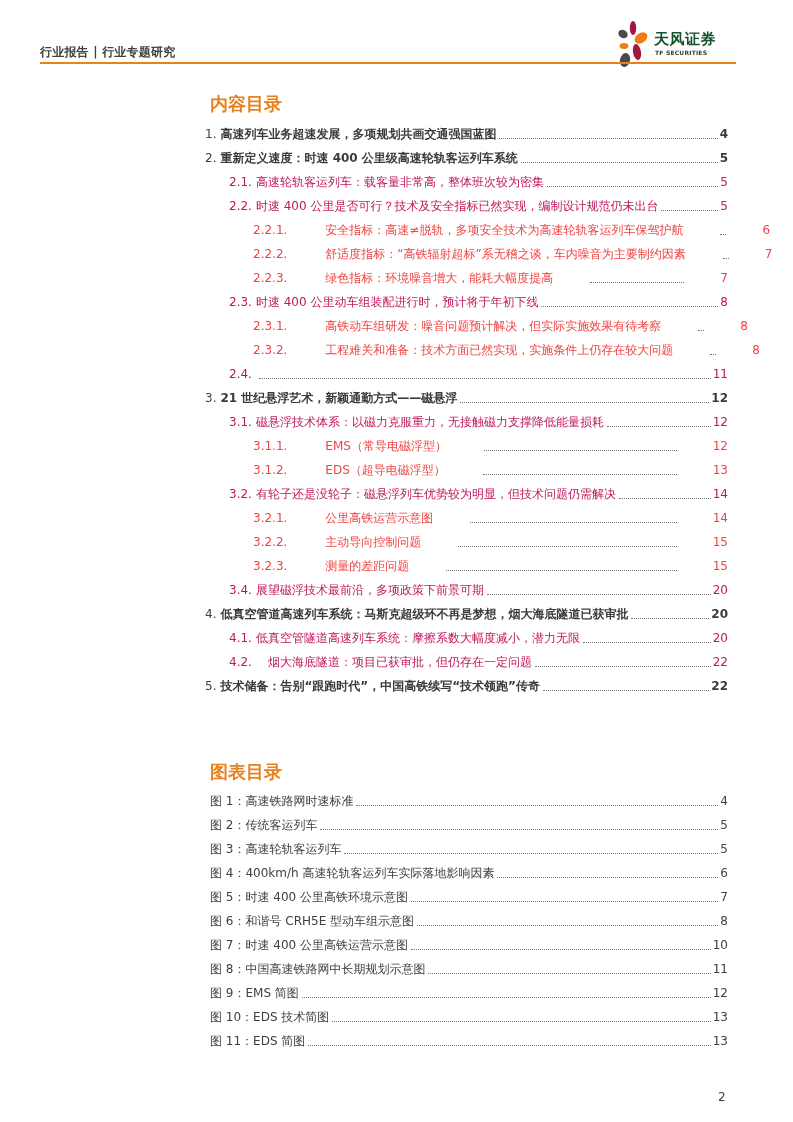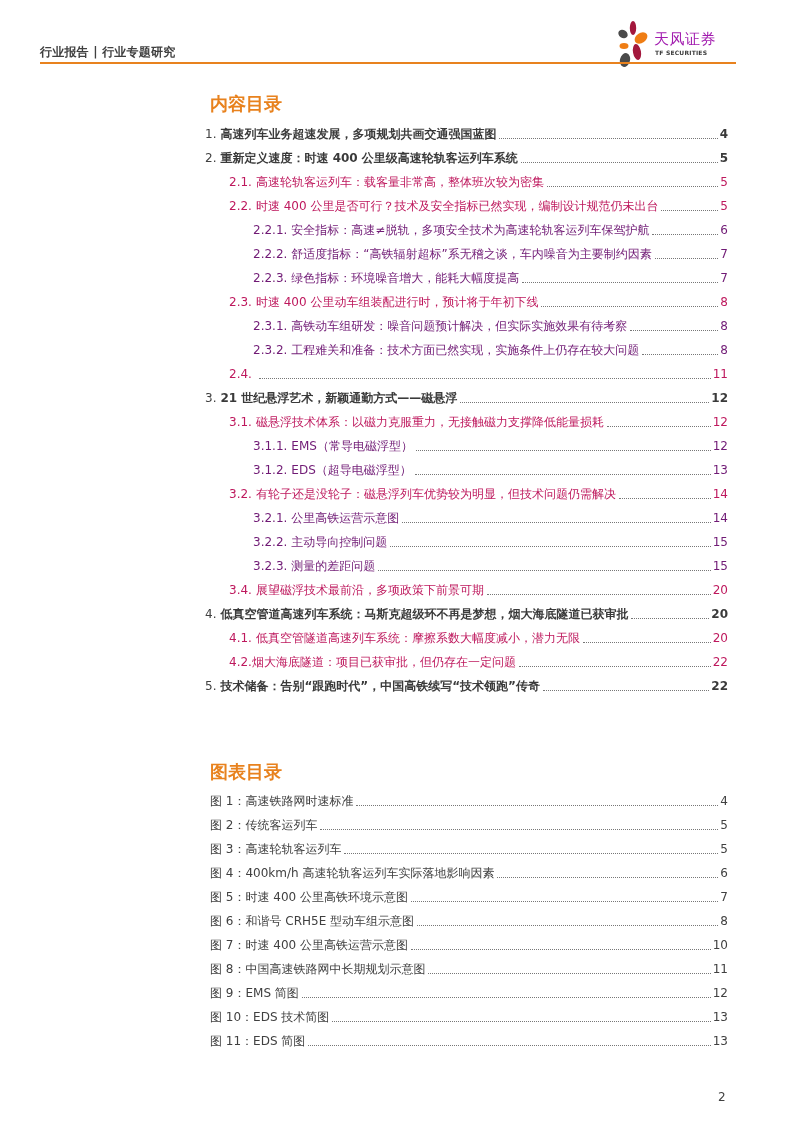--- a/index.html
+++ b/index.html
@@ -4,35 +4,35 @@
 <style>
   * { margin: 0; padding: 0; box-sizing: border-box; }
   html, body { width: 793px; height: 1122px; background: #ffffff; overflow: hidden; }
   body { position: relative; font-family: "DejaVu Sans", "Liberation Sans", sans-serif; color: #404040; }
 
   .header { position: absolute; left: 40px; top: 20px; width: 696px; height: 44px; }
   .header-title { position: absolute; left: 0; top: 24px; font-size: 12px; font-weight: bold; color: #404040; letter-spacing: 0.2px; }
   .header-line { position: absolute; left: 0; top: 42px; width: 696px; height: 2px; background: #e8821e; }
   .logo { position: absolute; right: 0; top: 0; width: 120px; height: 44px; }
   .logo-mark { position: absolute; left: 0; top: 0; width: 34px; height: 48px; }
-  .logo-cn { position: absolute; left: 38px; top: 10px; font-size: 15px; font-weight: normal; color: #a21caf; letter-spacing: 0.5px; }
+  .logo-cn { position: absolute; left: 38px; top: 10px; font-size: 15px; font-weight: bold; color: #14532d; letter-spacing: 0.5px; }
   .logo-en { position: absolute; left: 39px; top: 29px; font-size: 6px; font-weight: bold; color: #3b3b3b; letter-spacing: 0.2px; }
 
   .section-title { position: absolute; left: 210px; font-size: 18px; font-weight: bold; color: #e8821e; }
 
   .toc-list { position: absolute; left: 205px; width: 523px; }
   .toc-item { position: relative; display: flex; align-items: flex-end; height: 24px; font-size: 12px; line-height: 15px; white-space: nowrap; }
   .toc-item .num { flex: none; }
   .toc-item .label { flex: none; }
   .toc-item .leader { flex: 1 1 auto; border-bottom: 1px dotted #777; margin: 0 2px 3px 3px; min-width: 6px; }
   .toc-item .page { flex: none; }
   .lvl1 { padding-left: 0; font-weight: bold; color: #3a3a3a; }
   .lvl1 .num { color: #404040; font-weight: normal; }
   .lvl2 { padding-left: 24px; color: #be185d; justify-content: space-between; }
-  .lvl3 { padding-left: 48px; color: #701a75; }
+  .lvl3 { padding-left: 48px; color: #ef4444; gap: 34px; }
 
   .fig-list { position: absolute; left: 210px; width: 518px; }
   .fig-item { display: flex; align-items: flex-end; height: 24px; font-size: 12px; line-height: 15px; white-space: nowrap; color: #404040; }
   .fig-item .leader { flex: 1 1 auto; border-bottom: 1px dotted #777; margin: 0 2px 3px 3px; }
 
   .page-number { position: absolute; left: 718px; top: 1090px; font-size: 12px; color: #404040; }
 </style>
 </head>
 <body>
 
@@ -181,21 +181,21 @@
       <span class="leader"></span>
       <span class="page">20</span>
     </div>
     <div class="toc-item lvl2">
       <span class="num" style="margin-right: 4px;">4.1.</span>
       <span class="label">低真空管隧道高速列车系统：摩擦系数大幅度减小，潜力无限</span>
       <span class="leader"></span>
       <span class="page">20</span>
     </div>
     <div class="toc-item lvl2">
-      <span class="num" style="margin-right: 0;">4.2.</span>
+      <span class="num" style="margin-right: 16px;">4.2.</span>
       <span class="label">烟大海底隧道：项目已获审批，但仍存在一定问题</span>
       <span class="leader"></span>
       <span class="page">22</span>
     </div>
     <div class="toc-item lvl1">
       <span class="num" style="margin-right: 4px;">5.</span>
       <span class="label">技术储备：告别“跟跑时代”，中国高铁续写“技术领跑”传奇</span>
       <span class="leader"></span>
       <span class="page">22</span>
     </div>

